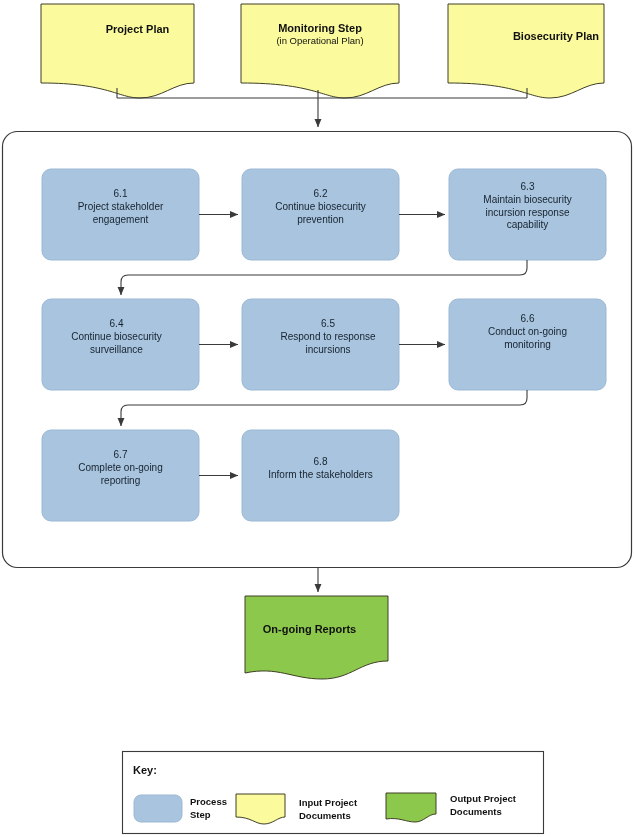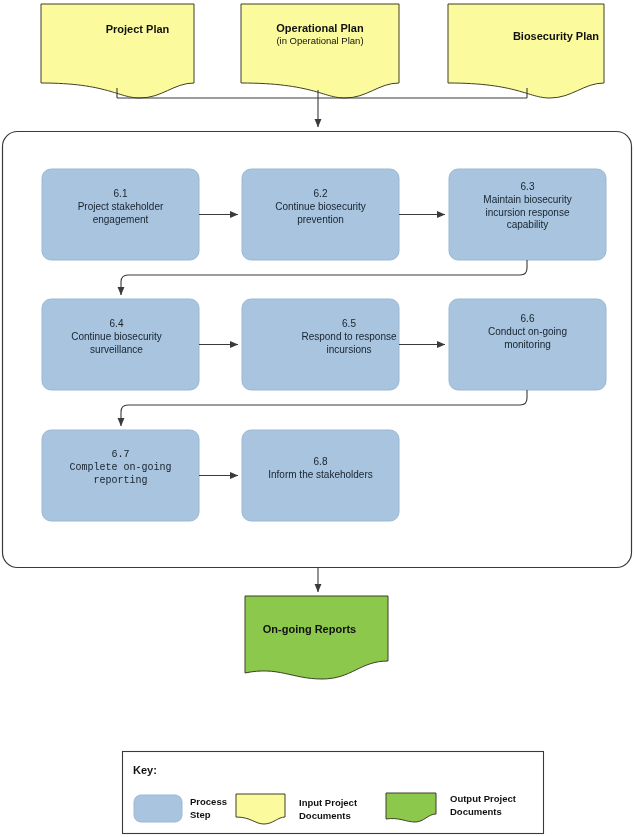--- a/index.html
+++ b/index.html
@@ -159,21 +159,21 @@
     <g>
       <path d="M236,794 L285,794 L285,817 C278,817 273,824 264,824 C255,824 251,817 236,817 Z" fill="#fbfb9d" stroke="#3f3f28" stroke-width="1"></path>
     </g>
     <g>
       <path d="M386,793 L436,793 L436,814 C428,814 424,822 415,822 C406,822 399,817 386,819 Z" fill="#8cc84b" stroke="#3f3f28" stroke-width="1"></path>
     </g>
   </svg>
 
   <div class="txt doc-title" style="left:41px; top:22px; width:153px;margin-left:20px;">Project Plan</div>
 
-  <div class="txt doc-title" style="left:241px; top:21px; width:158px;">Operational Plan</div>
+  <div class="txt doc-title" style="left:241px; top:21px; width:158px;">Monitoring Step</div>
   <div class="txt doc-sub" style="left:241px; top:35px; width:158px;">(in Operational Plan)</div>
 
   <div class="txt doc-title" style="left:448px; top:29px; width:156px;margin-left:30px;">Biosecurity Plan</div>
 
   <div class="txt step-text" style="left:42px; top:188px; width:157px;">
     <div>6.1</div>
     <div>Project stakeholder</div>
     <div>engagement</div>
   </div>
 
@@ -189,33 +189,33 @@
     <div>incursion response</div>
     <div>capability</div>
   </div>
 
   <div class="txt step-text" style="left:42px; top:318px; width:149px;">
     <div>6.4</div>
     <div>Continue biosecurity</div>
     <div>surveillance</div>
   </div>
 
-  <div class="txt step-text" style="left:242px; top:318px; width:172px;padding-left:21px;">
+  <div class="txt step-text" style="left:242px; top:318px; width:172px;">
     <div>6.5</div>
     <div>Respond to response</div>
     <div>incursions</div>
   </div>
 
   <div class="txt step-text" style="left:449px; top:313px; width:157px;">
     <div>6.6</div>
     <div>Conduct on-going</div>
     <div>monitoring</div>
   </div>
 
-  <div class="txt step-text" style="left:42px; top:449px; width:157px;font-family:Liberation Mono, monospace;">
+  <div class="txt step-text" style="left:42px; top:449px; width:157px;">
     <div>6.7</div>
     <div>Complete on-going</div>
     <div>reporting</div>
   </div>
 
   <div class="txt step-text" style="left:242px; top:456px; width:157px;">
     <div>6.8</div>
     <div>Inform the stakeholders</div>
   </div>
 

